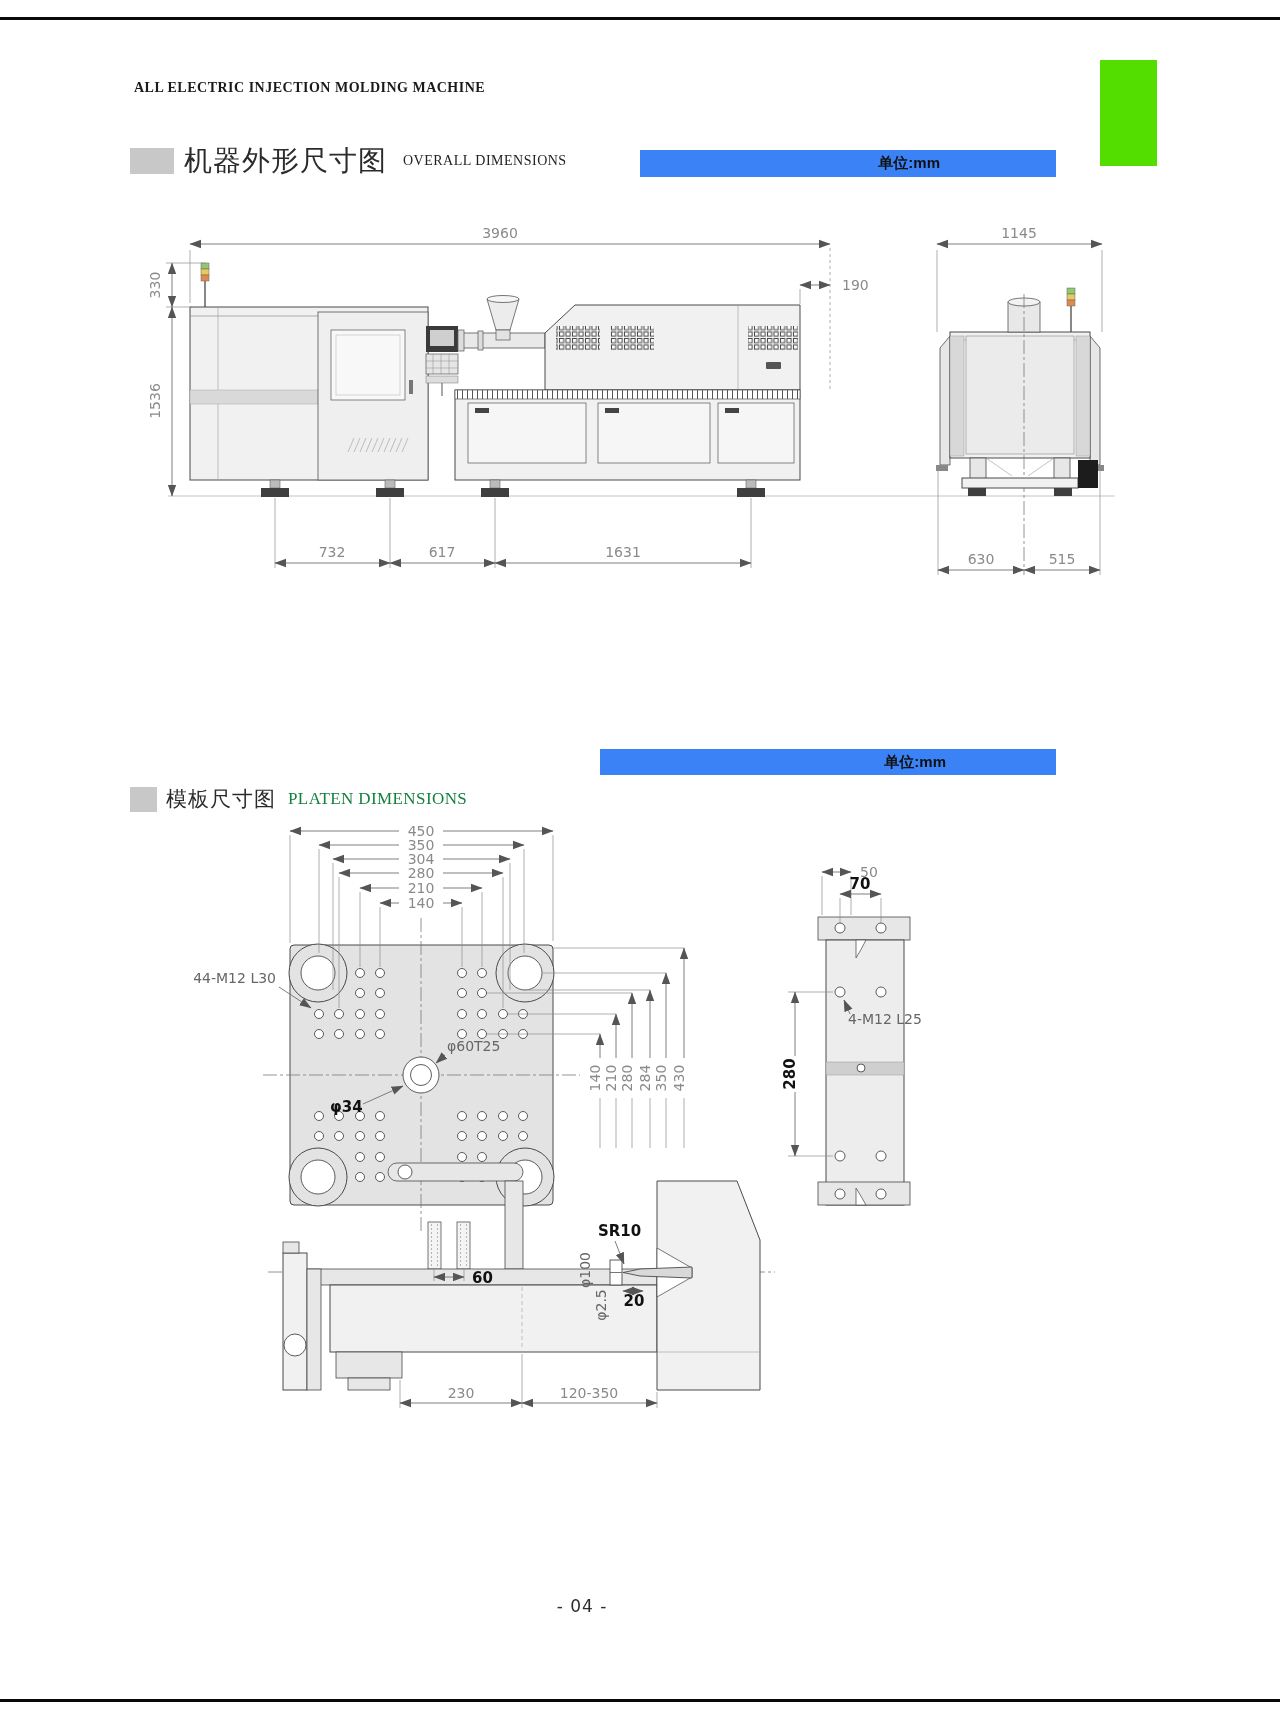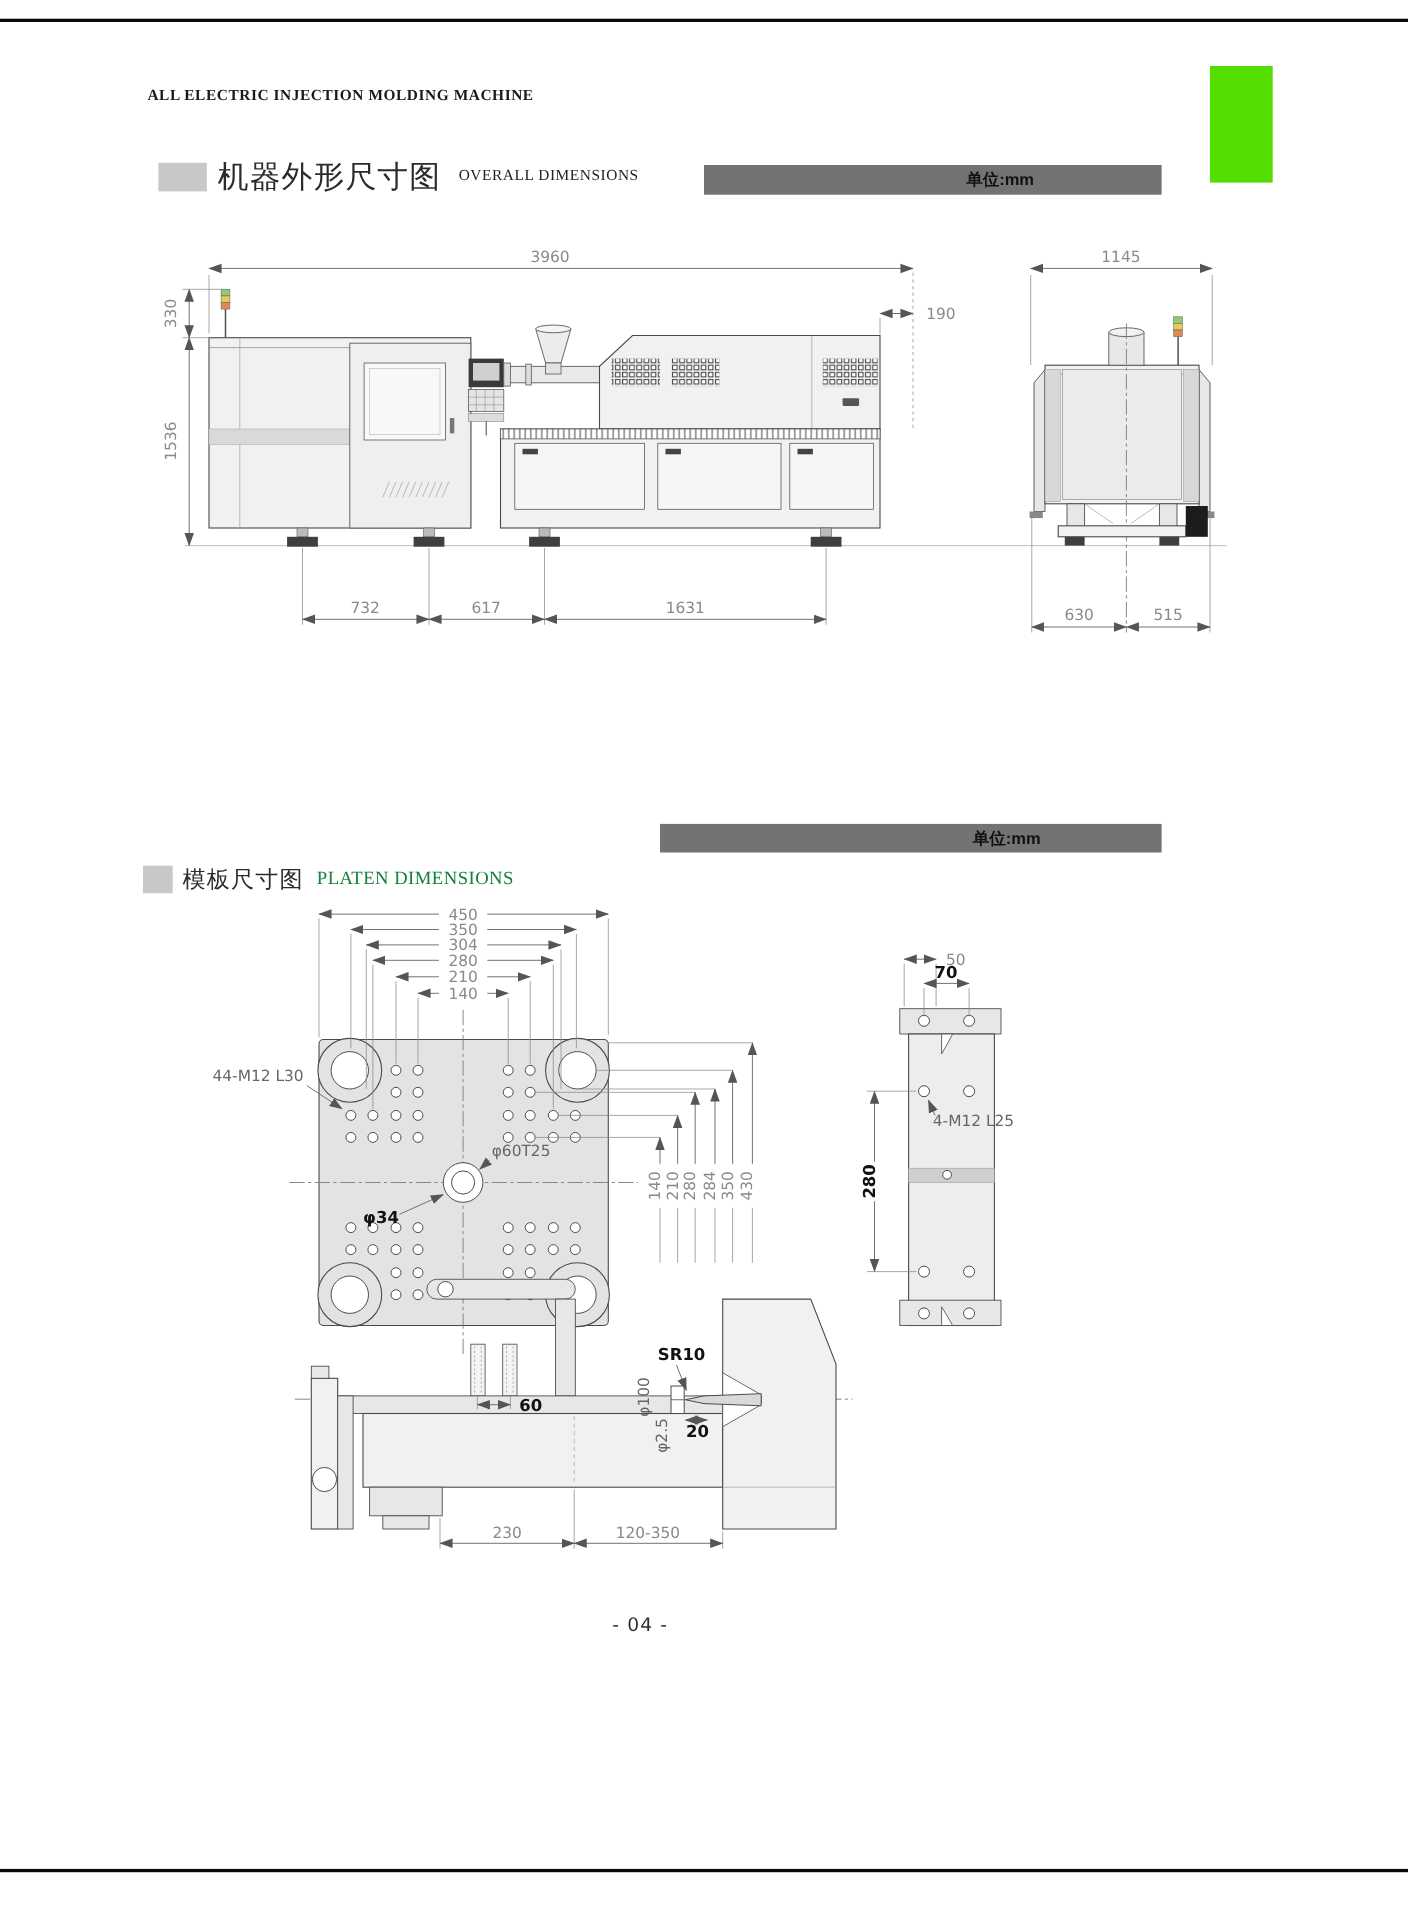--- a/index.html
+++ b/index.html
@@ -5,32 +5,32 @@
   * { margin:0; padding:0; box-sizing:border-box; }
   html,body { background:#fff; }
   body { width:1280px; height:1734px; position:relative; font-family:"Liberation Sans",sans-serif; overflow:hidden; }
   .rule { position:absolute; left:0; right:0; height:3px; background:#0a0a0a; }
   .rule.top { top:17px; }
   .rule.bottom { top:1699px; }
   .green-block { position:absolute; left:1100px; top:60px; width:57px; height:106px; background:#54DE00; }
   .doc-header { position:absolute; left:134px; top:80px; font-family:"Liberation Serif",serif; font-weight:bold; font-size:14px; letter-spacing:.5px; color:#1a1a1a; }
   .sec-row { position:absolute; display:flex; align-items:center; }
   .sec-row .sq { background:#c8c8c8; flex:0 0 auto; }
-  .sec1 { left:144px; top:144px; height:34px; }
+  .sec1 { left:130px; top:144px; height:34px; }
   .sec1 .sq { width:44px; height:26px; }
   .sec1 .zh { font-size:28px; color:#2b2b2b; margin-left:10px; letter-spacing:1px; }
   .sec1 .en { font-family:"Liberation Serif",serif; font-size:14px; color:#222; margin-left:16px; letter-spacing:.5px; }
   .sec2 { left:130px; top:784px; height:30px; }
   .sec2 .sq { width:27px; height:25px; }
   .sec2 .zh { font-size:21px; color:#2b2b2b; margin-left:9px; letter-spacing:1px; }
   .sec2 .en { font-family:"Liberation Serif",serif; font-size:17px; color:#15803d; margin-left:12px; letter-spacing:.4px; }
-  .unit-bar { position:absolute; background:#737373; display:flex; align-items:center; justify-content:flex-end; font-weight:bold; font-size:15px; color:#111; }
+  .unit-bar { position:absolute; background:#3b82f6; display:flex; align-items:center; justify-content:flex-end; font-weight:bold; font-size:15px; color:#111; }
   .unit-bar.b1 { left:640px; top:150px; width:416px; height:27px; padding-right:116px; }
   .unit-bar.b2 { left:600px; top:749px; width:456px; height:26px; padding-right:110px; }
-  .page-num { position:absolute; left:537px; top:1468px; width:90px; text-align:center; font-size:17px; color:#2e2e2e; letter-spacing:1px; font-family:"DejaVu Sans",sans-serif; }
+  .page-num { position:absolute; left:537px; top:1596px; width:90px; text-align:center; font-size:17px; color:#2e2e2e; letter-spacing:1px; font-family:"DejaVu Sans",sans-serif; }
   svg.drawings { position:absolute; left:0; top:0; }
   
   .ol  { fill:#f1f1f1; stroke:#4a4a4a; stroke-width:1; }
   .ol2 { fill:#e7e7e7; stroke:#4a4a4a; stroke-width:.8; }
   .wh  { fill:#fff; stroke:#4a4a4a; stroke-width:.9; }
   .sh  { fill:#fff; stroke:#4a4a4a; stroke-width:.9; }
   .plate { fill:#e3e3e3; stroke:#4a4a4a; stroke-width:1; }
   .dl { stroke:#6f6f6f; stroke-width:.9; fill:none; }
   .xl { stroke:#8c8c8c; stroke-width:.7; fill:none; }
   .cl { stroke:#7a7a7a; stroke-width:.8; fill:none; stroke-dasharray:14 3 3 3; }

